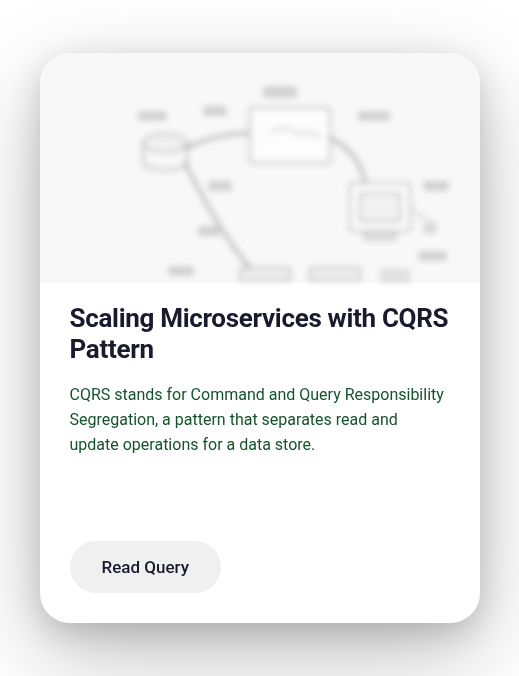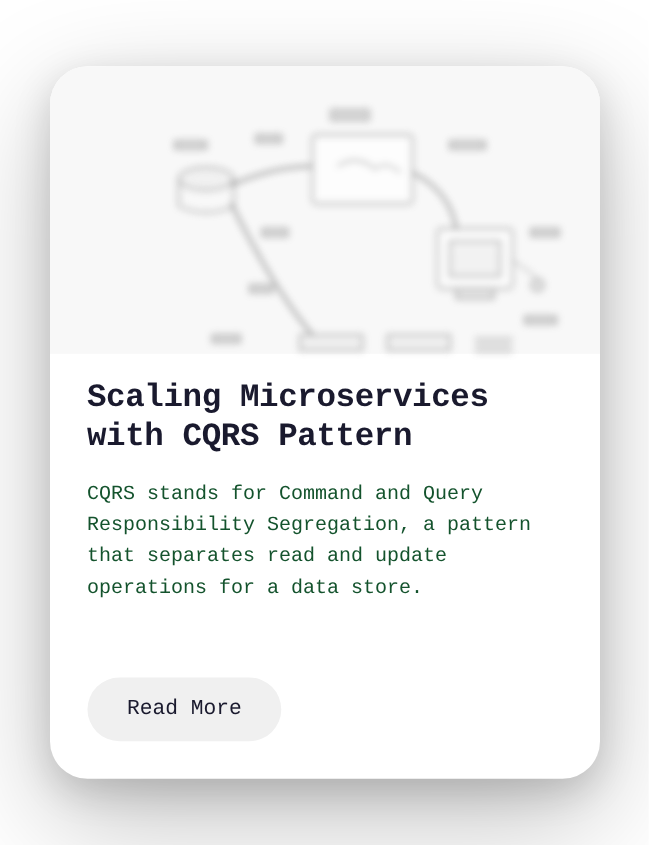--- a/index.html
+++ b/index.html
@@ -18,21 +18,20 @@
     }
     .card {
       width: 440px;
       height: 570px;
       background: #fff;
       border-radius: 30px;
       box-shadow: 0 30px 90px rgba(0, 0, 0, 0.25), 0 10px 30px rgba(0, 0, 0, 0.15);
       overflow: hidden;
       display: flex;
       flex-direction: column;
-      font-family: Liberation Mono, monospace;
     }
     .card-image {
       width: 100%;
       height: 230px;
       position: relative;
       background: #f8f8f8;
     }
     .diagram-svg {
       width: 100%;
       height: 100%;
@@ -105,15 +104,15 @@
         <rect x="350" y="200" width="25" height="6" fill="#ccc"></rect>
         <rect x="130" y="175" width="18" height="6" fill="#ccc"></rect>
         <rect x="290" y="60" width="28" height="6" fill="#ccc"></rect>
         <rect x="100" y="215" width="22" height="6" fill="#ccc"></rect>
       </g>
     </svg>
   </div>
   <div class="card-content">
     <h2 class="card-title">Scaling Microservices with CQRS Pattern</h2>
     <p class="card-description">CQRS stands for Command and Query Responsibility Segregation, a pattern that separates read and update operations for a data store.</p>
-    <button class="read-more-btn">Read More</button>
+    <button class="read-more-btn">Read Query</button>
   </div>
 </div>
 
 </body></html>

